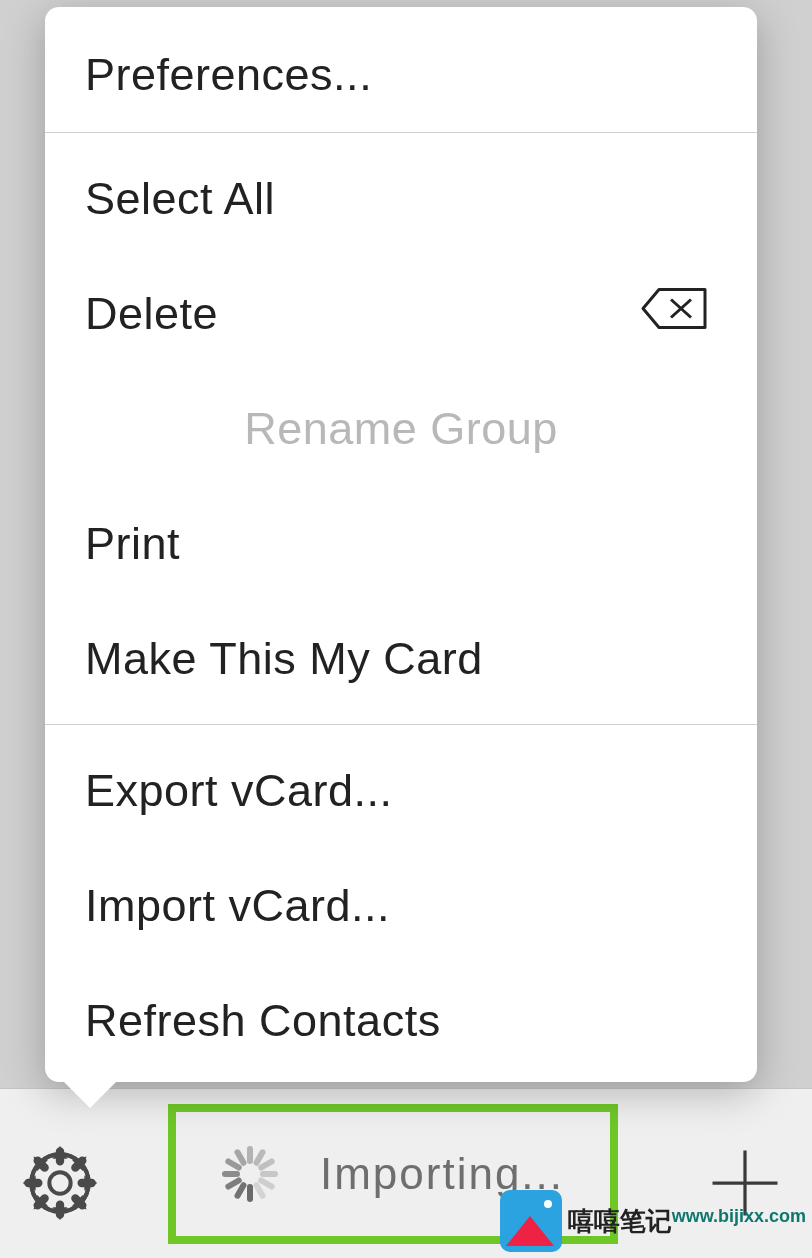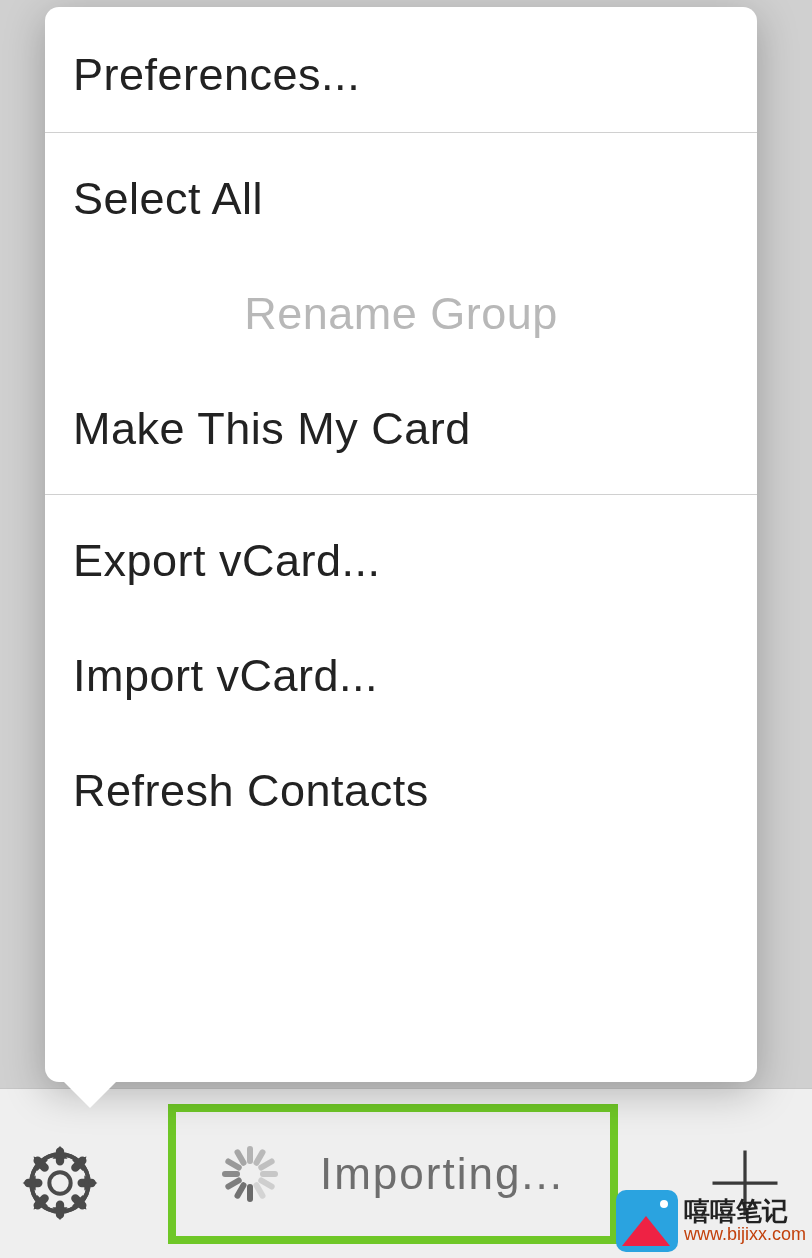--- a/index.html
+++ b/index.html
@@ -109,21 +109,21 @@
     left: 15px;
     bottom: -26px;
     width: 0; height: 0;
     border-left: 30px solid transparent;
     border-right: 30px solid transparent;
     border-top: 30px solid #fff;
   }
   .menu-item {
     display: flex;
     align-items: center;
-    padding: 0 28px;
+    padding: 0 40px;
     height: 115px;
     font-size: 45px;
     font-weight: 300;
     color: #222;
     cursor: pointer;
     position: relative;
     letter-spacing: 0.5px;
   }
   .menu-item.first { height: 125px; padding-top: 10px; }
   .menu-item.disabled { color: #b8b8b8; cursor: default; justify-content: center; }
@@ -167,26 +167,26 @@
   .wm-logo::after{
     content:'';
     position:absolute;
     right:10px; top:10px;
     width:8px;height:8px;
     border-radius:50%;
     background:#fff;
   }
   .wm-text {
     display:flex;
-    flex-direction:column;
+    flex-direction:row;
     line-height:1.1;
     color:#222;
   }
   .wm-title { font-size:26px; font-weight:700; }
-  .wm-url { font-size:18px; font-weight:400; color:#c2410c; }
+  .wm-url { font-size:18px; font-weight:700; color:#0f766e; }
 </style>
 </head>
 <body>
 
 <div class="bg"></div>
 
 <div class="toolbar">
   <div class="gear-btn">
     <svg width="80" height="80" viewBox="0 0 24 24" fill="none" stroke="#4a4a4a" stroke-width="1.2">
       <circle cx="12" cy="12" r="3.2"></circle>
@@ -227,22 +227,35 @@
 
 <div class="popover">
   <div class="menu-item first">
     <span>Preferences...</span>
   </div>
   <div class="divider"></div>
   <div class="menu-spacer-top"></div>
   <div class="menu-item">
     <span>Select All</span>
   </div>
+  <div class="menu-item">
+    <span>Delete</span>
+    <span class="backspace-icon">
+      <svg width="70" height="46" viewBox="0 0 70 46" fill="none" stroke="#222" stroke-width="3">
+        <path d="M20 4 L66 4 L66 42 L20 42 L4 23 Z" stroke-linejoin="round"></path>
+        <line x1="32" y1="14" x2="52" y2="32"></line>
+        <line x1="52" y1="14" x2="32" y2="32"></line>
+      </svg>
+    </span>
+  </div>
   <div class="menu-item disabled">
     <span>Rename Group</span>
+  </div>
+  <div class="menu-item">
+    <span>Print</span>
   </div>
   <div class="menu-item">
     <span>Make This My Card</span>
   </div>
   <div class="menu-spacer-top"></div>
   <div class="divider"></div>
   <div class="menu-spacer-top"></div>
   <div class="menu-item">
     <span>Export vCard...</span>
   </div>

